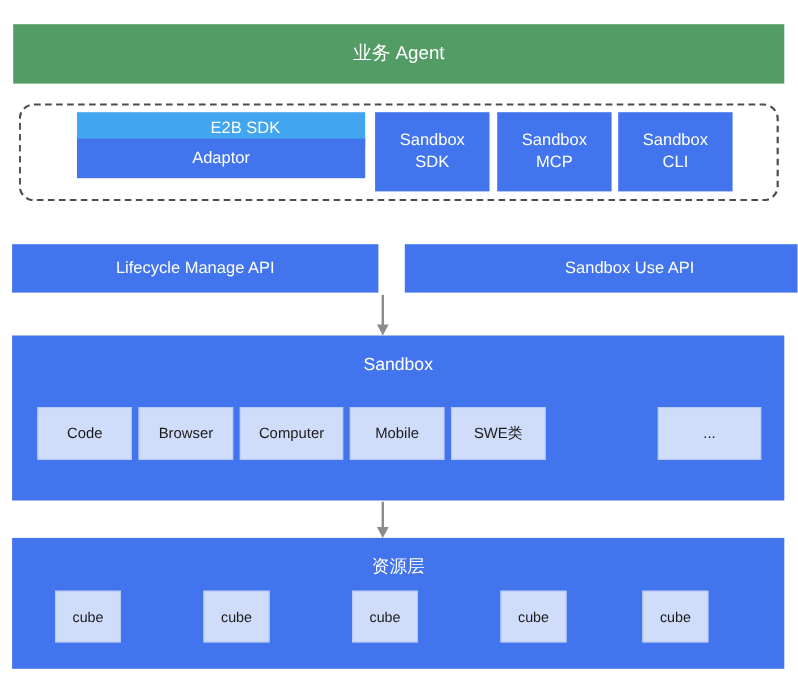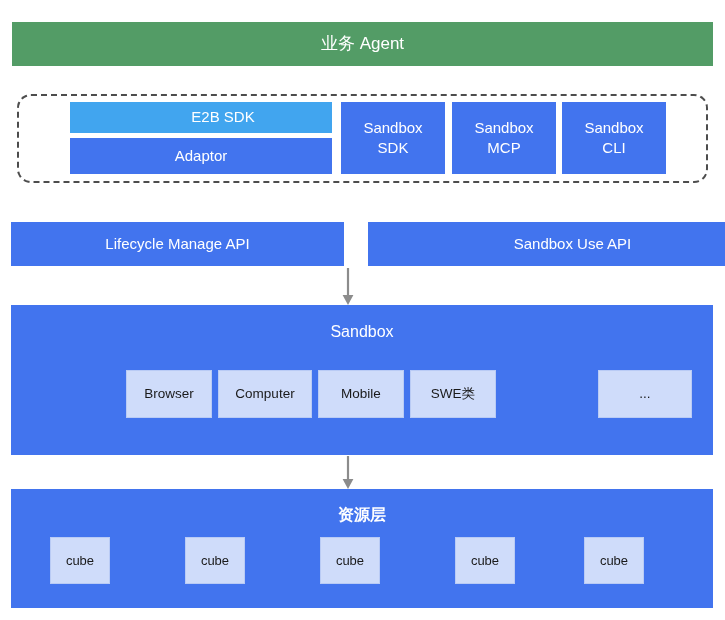--- a/index.html
+++ b/index.html
@@ -33,21 +33,21 @@
     justify-content: center;
     text-align: center;
     line-height: 1.22;
   }
 
   
   .agent-bar {
     left: 12px;
     top: 22px;
     width: 701px;
-    height: 44px;
+    height: 54px;
     background: #539c66;
     color: #ffffff;
     font-size: 17px;
   }
 
   
   .sdk-group {
     position: absolute;
     left: 17px;
     top: 94px;
@@ -64,21 +64,21 @@
     top: 102px;
     width: 262px;
     height: 31px;
     background: #41a5ef;
     color: #ffffff;
     font-size: 15px;
     padding-left: 44px;
   }
   .adaptor {
     left: 70px;
-    top: 138px;
+    top: 126px;
     width: 262px;
     height: 36px;
     background: #4274ee;
     color: #ffffff;
     font-size: 15px;
   }
 
   .sb-tool {
     top: 102px;
     width: 104px;
@@ -153,21 +153,21 @@
   .sb-item-5 { left: 502px; width: 90px; }
   .sb-item-6 { left: 598px; width: 94px; }
 
   
   .resource-panel {
     left: 11px;
     top: 489px;
     width: 702px;
     height: 119px;
   }
-  .resource-panel .panel-title { top: 16px; font-weight: bold; }
+  .resource-panel .panel-title { top: 16px; }
 
   .cube {
     top: 537px;
     width: 60px;
     height: 47px;
     background: #cfdcfa;
     border: 1px solid #b9cbf5;
     color: #1a1a1a;
     font-size: 13px;
   }
@@ -221,20 +221,23 @@
 
   <svg class="arrow arrow-1" viewBox="0 0 16 38">
     <line x1="8" y1="0" x2="8" y2="29" stroke="#8c8c8c" stroke-width="2.2"></line>
     <polygon points="8,37 2.6,27 13.4,27" fill="#8c8c8c"></polygon>
   </svg>
 
   <div class="panel sandbox-panel">
     <div class="panel-title">Sandbox</div>
   </div>
 
+  <div class="box sb-item sb-item-0">
+    <span>Code</span>
+  </div>
   <div class="box sb-item sb-item-1">
     <span>Browser</span>
   </div>
   <div class="box sb-item sb-item-2">
     <span>Computer</span>
   </div>
   <div class="box sb-item sb-item-3">
     <span>Mobile</span>
   </div>
   <div class="box sb-item sb-item-4">

